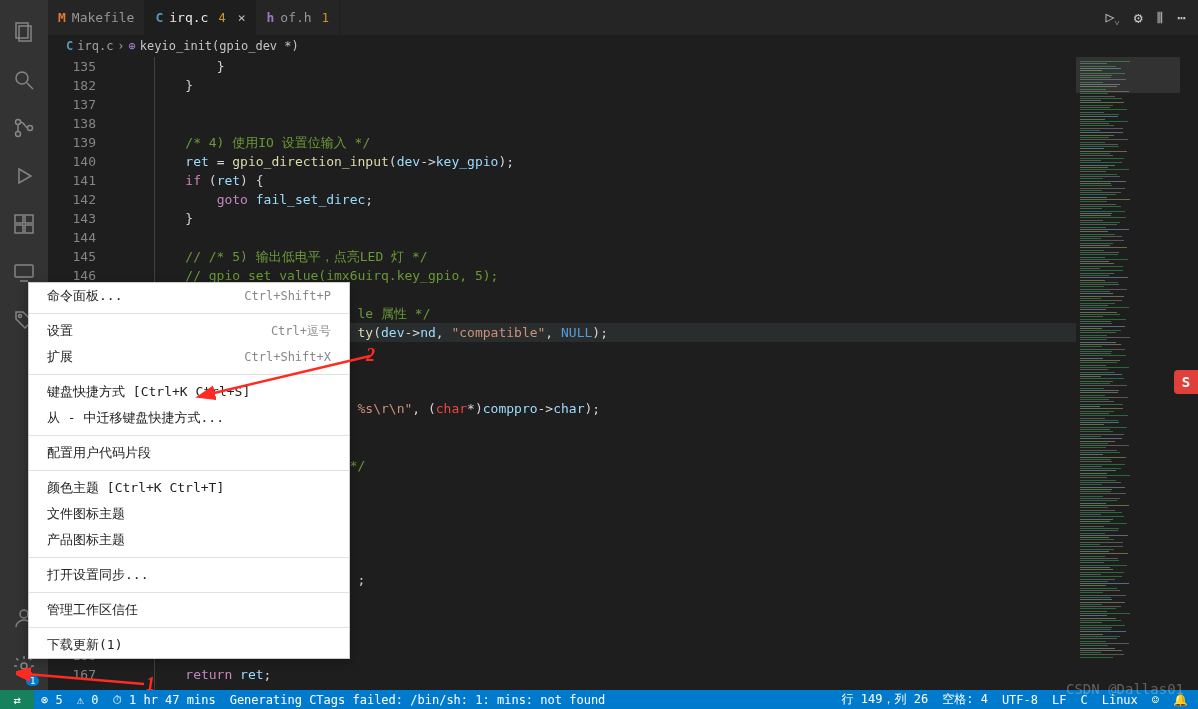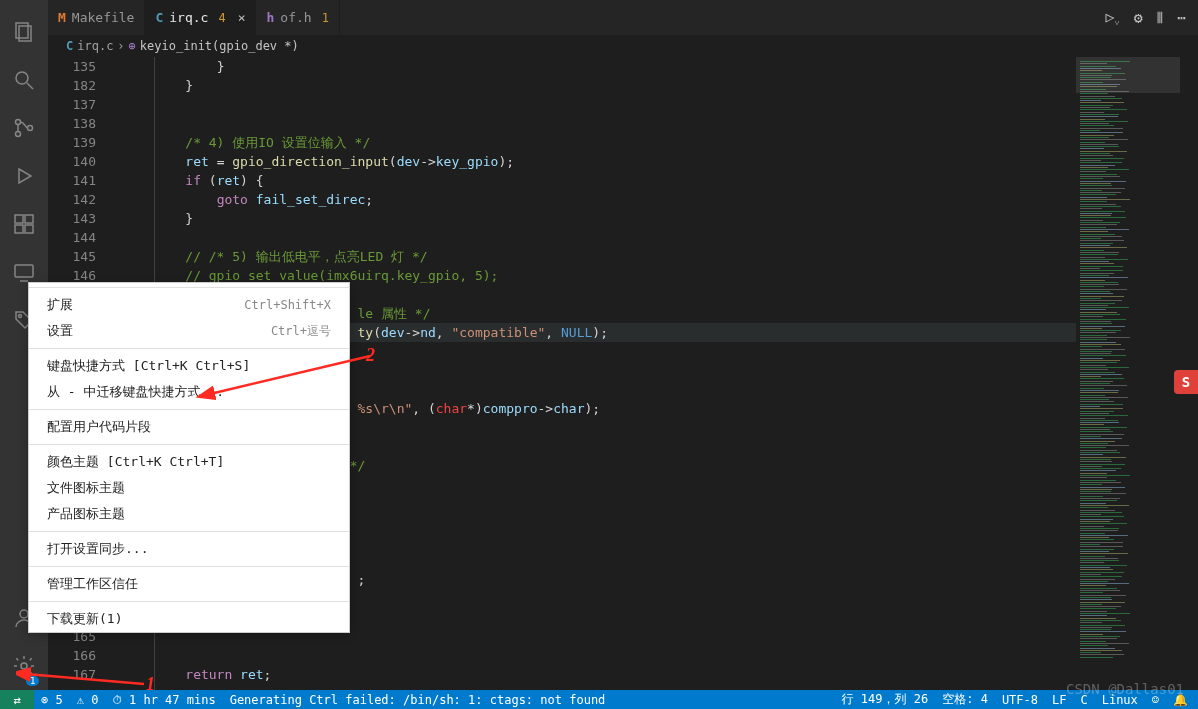--- a/index.html
+++ b/index.html
@@ -502,28 +502,32 @@
     <div class="ov" style="top: 588.2px; width: 28px; background: rgb(51, 170, 85); opacity: 0.55;"></div>
     <div class="ov" style="top: 590.5px; width: 35px; background: rgb(136, 170, 204); opacity: 0.55;"></div>
     <div class="ov" style="top: 592.8px; width: 42px; background: rgb(170, 170, 102); opacity: 0.55;"></div>
     <div class="ov" style="top: 595.1px; width: 21px; background: rgb(51, 170, 85); opacity: 0.55;"></div>
     <div class="ov" style="top: 597.4px; width: 44px; background: rgb(136, 136, 136); opacity: 0.55;"></div>
     <div class="ov" style="top: 599.7px; width: 33px; background: rgb(51, 170, 85); opacity: 0.55;"></div>
     <div style="position: absolute; left: 0px; right: 0px; top: 0px; height: 36px; background: rgba(200, 200, 200, 0.12);"></div>
   </div>
 
 <div class="ctx-menu" id="ctxmenu">
+    <div class="mi">
+      <span>命令面板...</span>
+      <span class="kbd">Ctrl+Shift+P</span>
+    </div>
     <div class="sep"></div>
+    <div class="mi">
+      <span>设置</span>
+      <span class="kbd">Ctrl+逗号</span>
+    </div>
     <div class="mi">
       <span>扩展</span>
       <span class="kbd">Ctrl+Shift+X</span>
-    </div>
-    <div class="mi">
-      <span>设置</span>
-      <span class="kbd">Ctrl+逗号</span>
     </div>
     <div class="sep"></div>
     <div class="mi">
       <span>键盘快捷方式 [Ctrl+K Ctrl+S]</span>
     </div>
     <div class="mi">
       <span>从 - 中迁移键盘快捷方式...</span>
     </div>
     <div class="sep"></div>
     <div class="mi">
@@ -571,21 +575,21 @@
     </defs>
   <line x1="128" y1="22" x2="10" y2="12" stroke="#ff2a22" stroke-width="2.5" marker-end="url(#ah1)"></line>
 </svg>
 <div class="ann-num" style="left:146px; top:674px;">1</div>
 
 <div class="status">
   <div class="sb-item sb-remote">⇄</div>
   <div class="sb-item">⊗ 5</div>
   <div class="sb-item">⚠ 0</div>
   <div class="sb-item">⏱ 1 hr 47 mins</div>
-  <div class="sb-item">Generating Ctrl failed: /bin/sh: 1: ctags: not found</div>
+  <div class="sb-item">Generating CTags failed: /bin/sh: 1: mins: not found</div>
   <div class="sb-spacer"></div>
   <div class="sb-item">行 149，列 26</div>
   <div class="sb-item">空格: 4</div>
   <div class="sb-item">UTF-8</div>
   <div class="sb-item">LF</div>
   <div class="sb-item">C</div>
   <div class="sb-item">Linux</div>
   <div class="sb-item">☺</div>
   <div class="sb-item sb-bell">🔔</div>
 </div>

